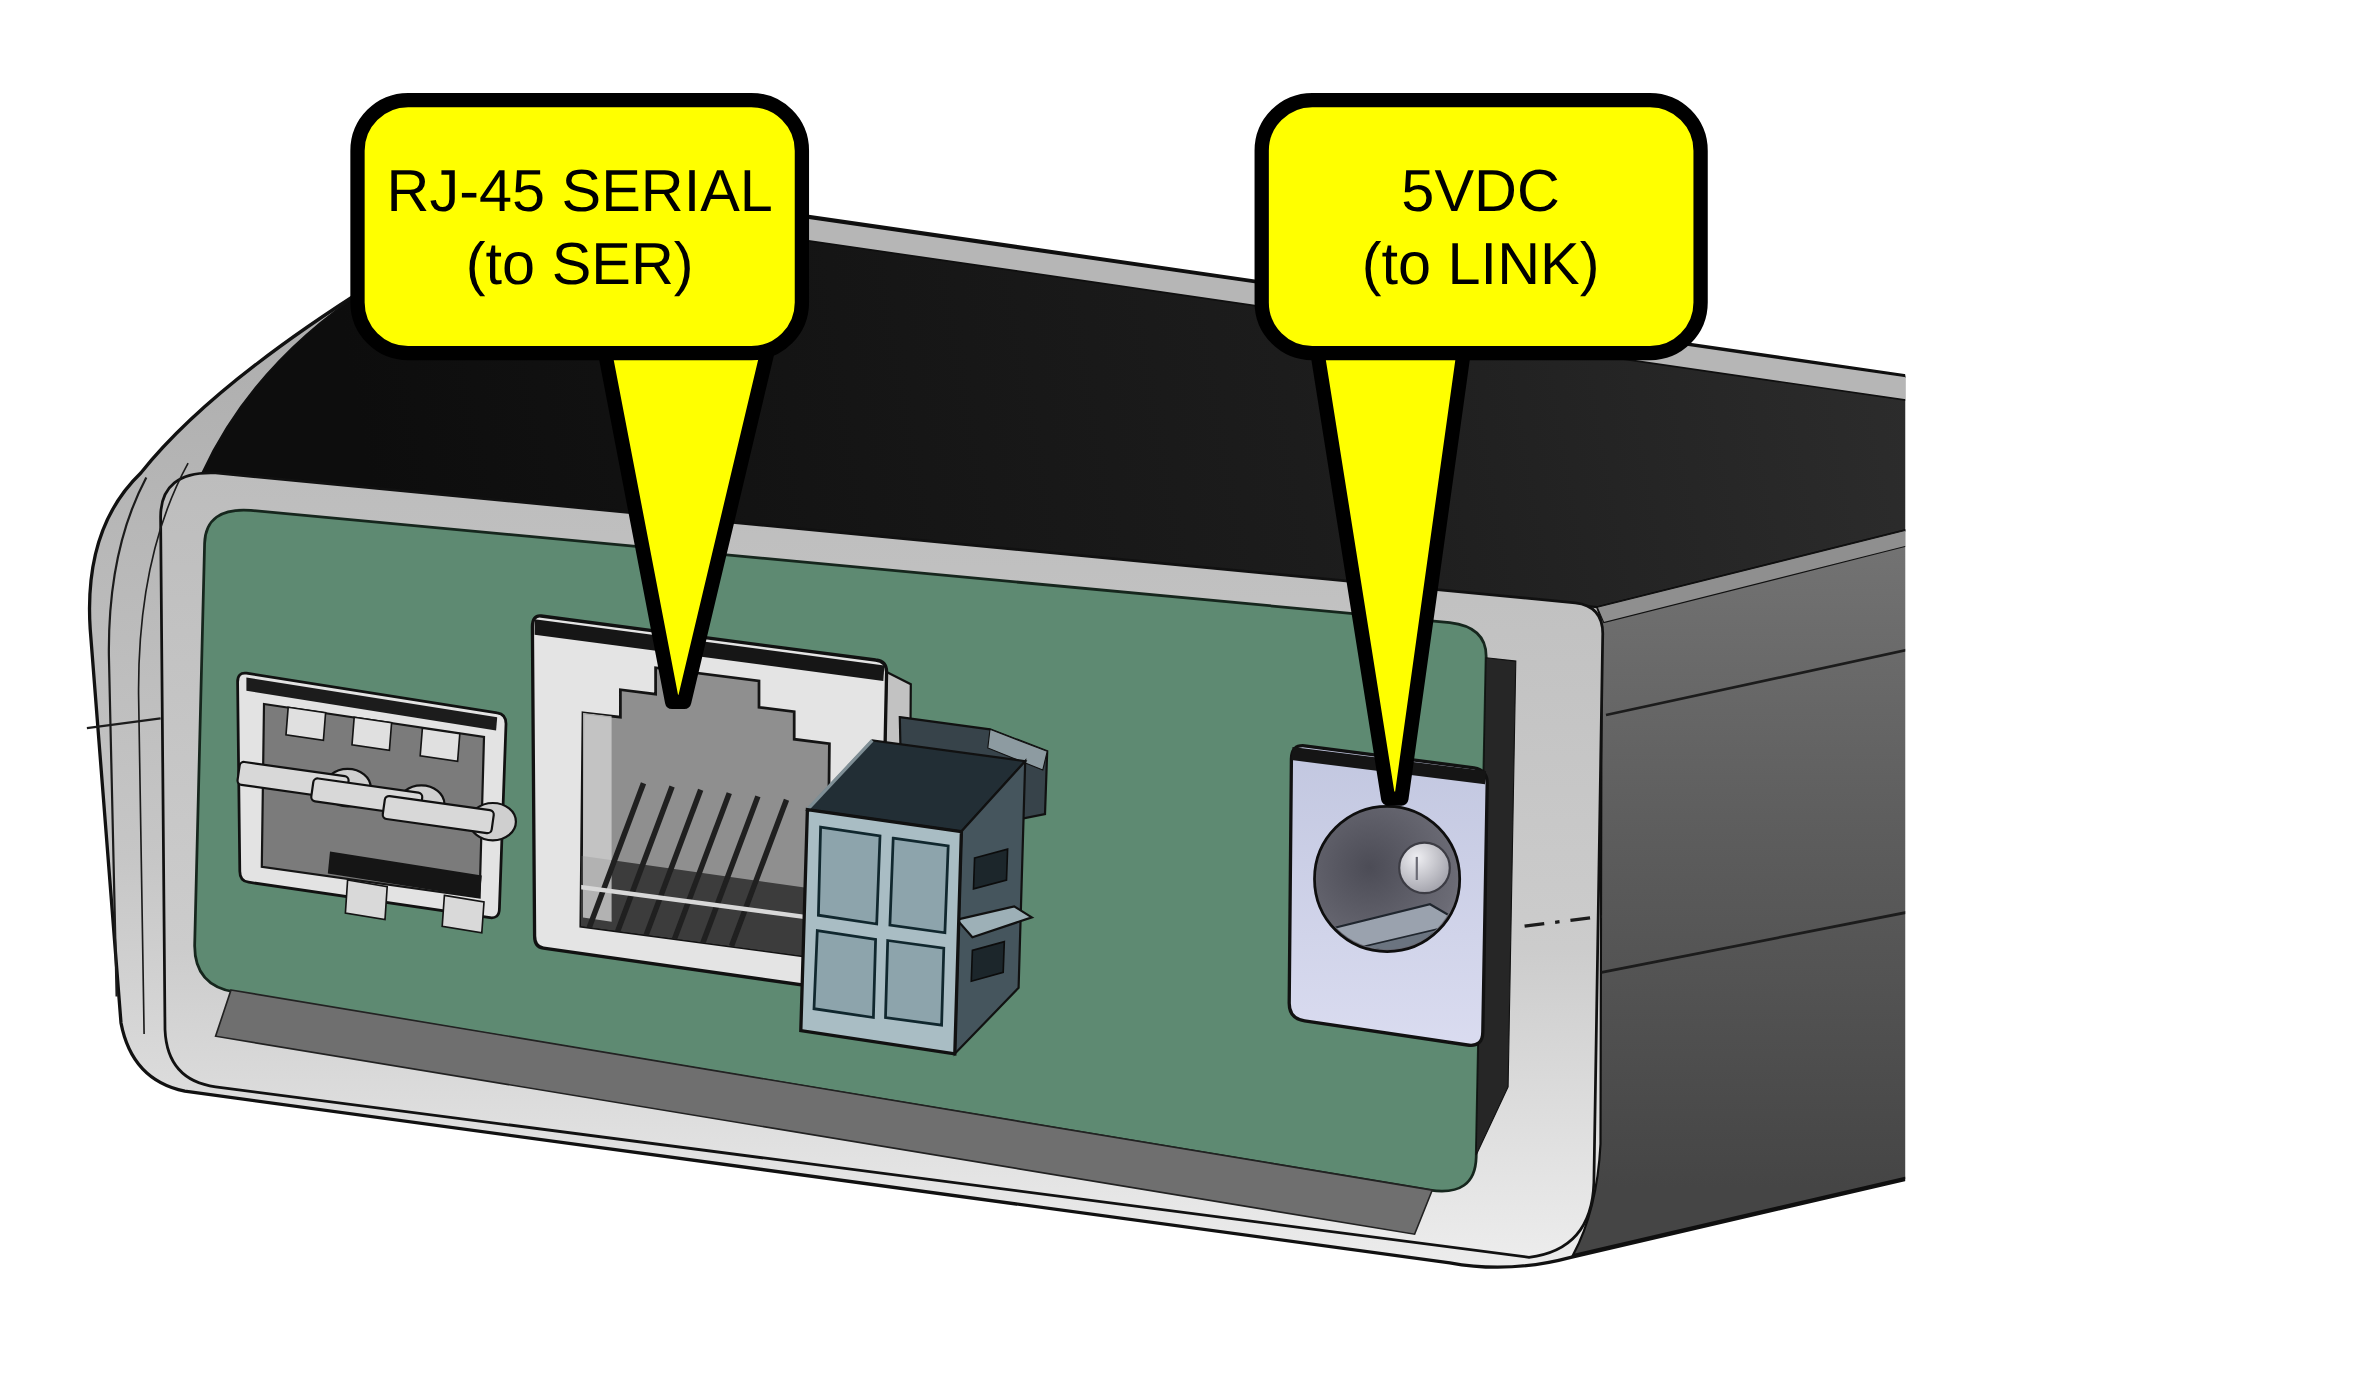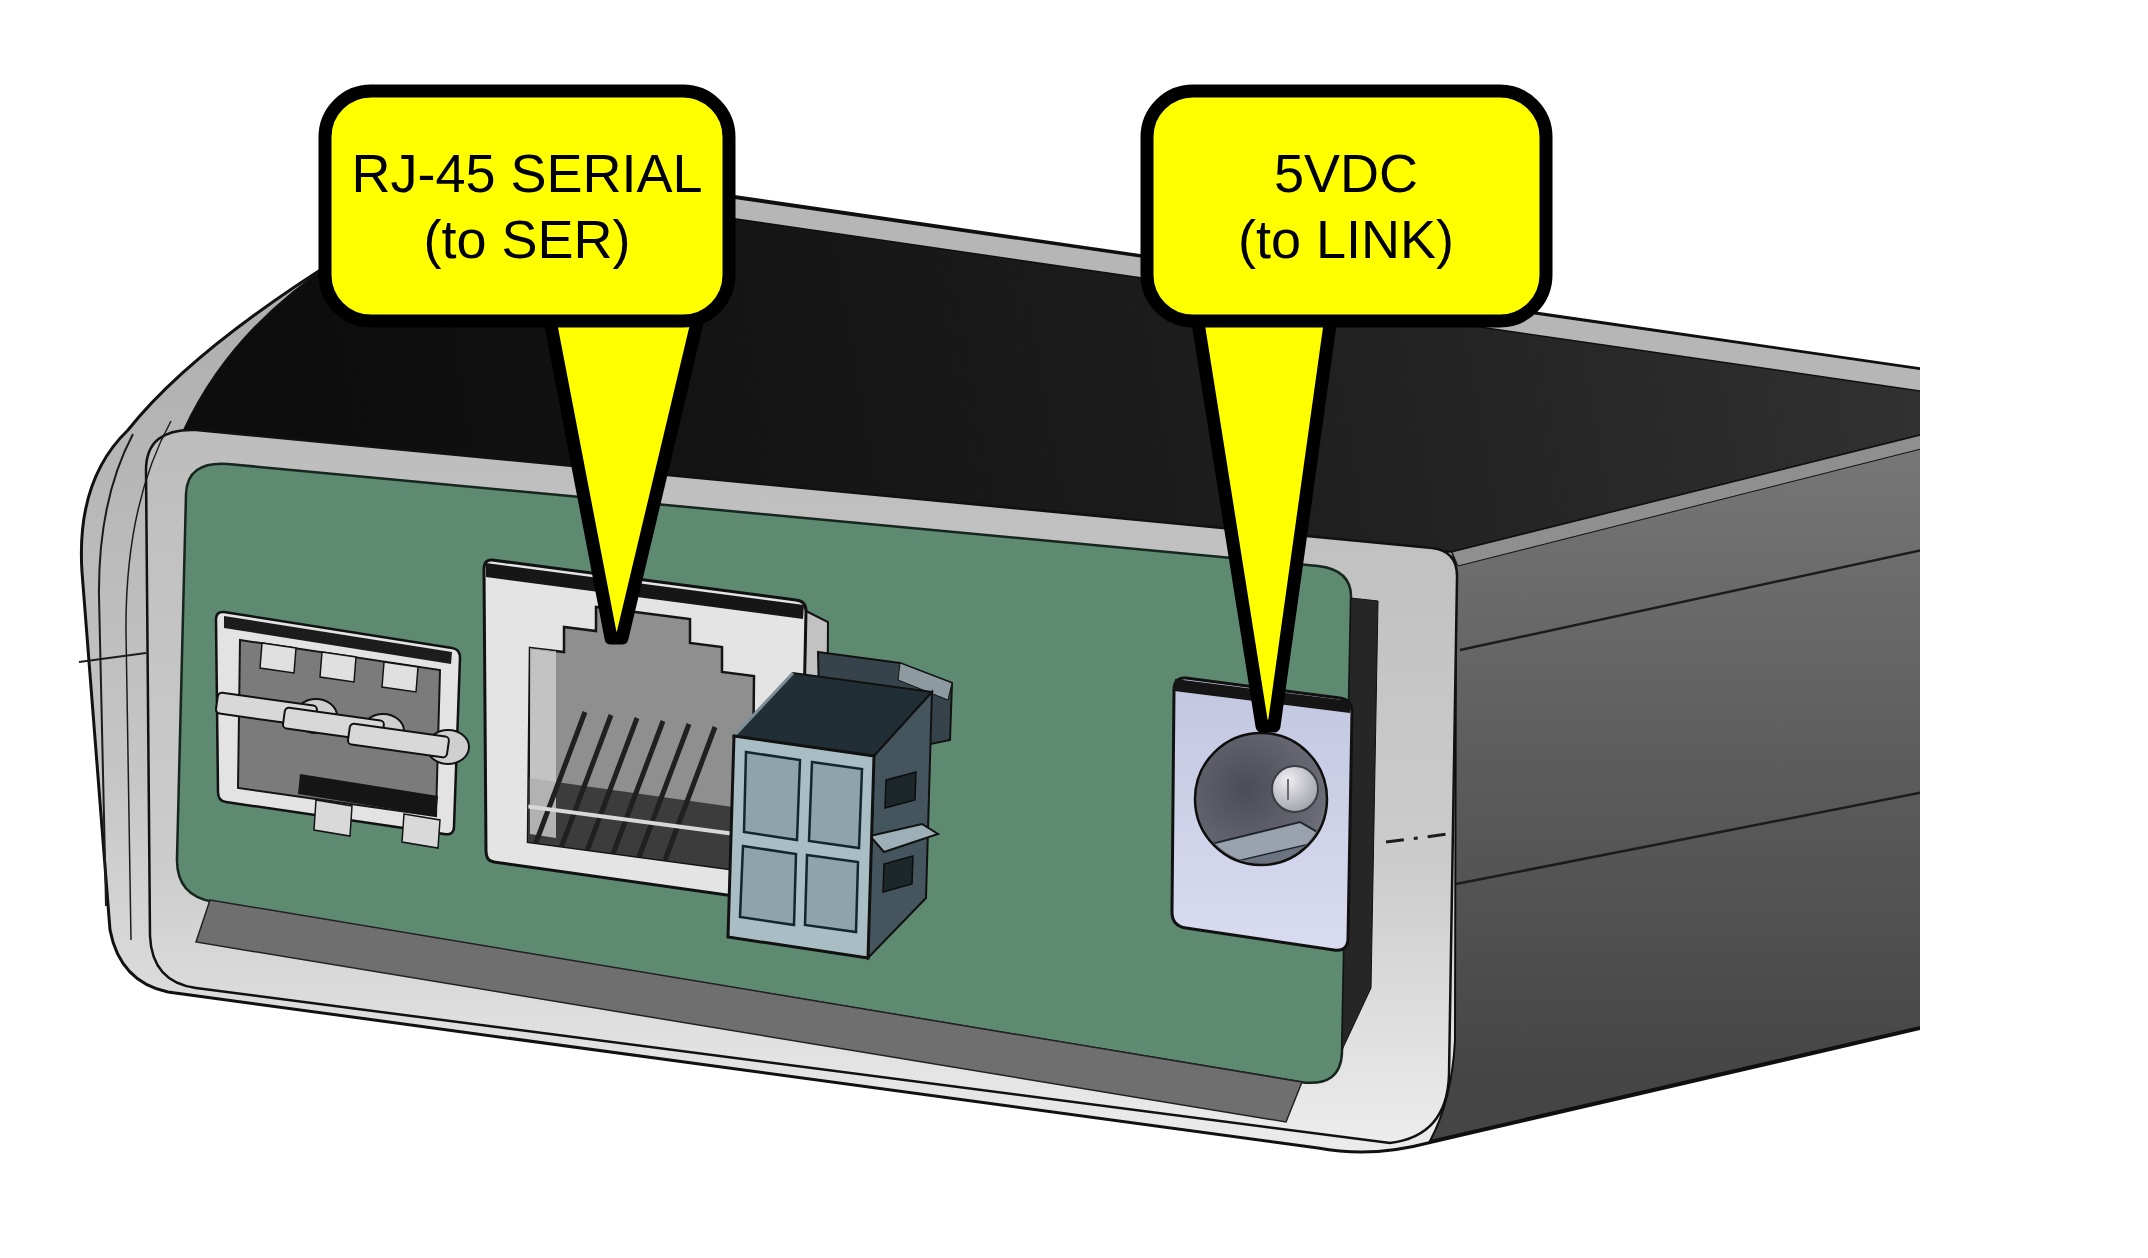--- a/index.html
+++ b/index.html
@@ -3,21 +3,21 @@
 <meta charset="utf-8">
 <style>
   html, body {
     margin: 0;
     padding: 0;
     background: #ffffff;
     font-family: "Liberation Sans", sans-serif;
   }
   .stage {
     position: relative;
-    width: 1920px;
+    width: 1732px;
     height: 1258px;
     background: #ffffff;
     overflow: hidden;
   }
   svg { display: block; }
   text.callout-text {
     font-family: "Liberation Sans", sans-serif;
     font-size: 54px;
     fill: #000000;
     text-anchor: middle;

